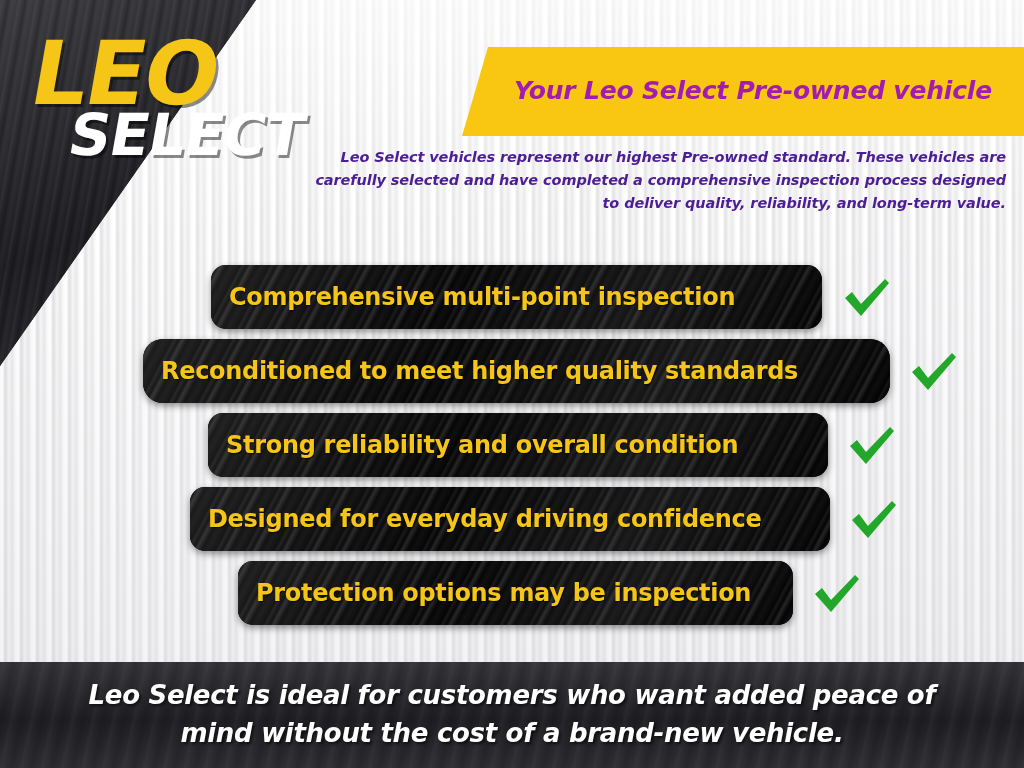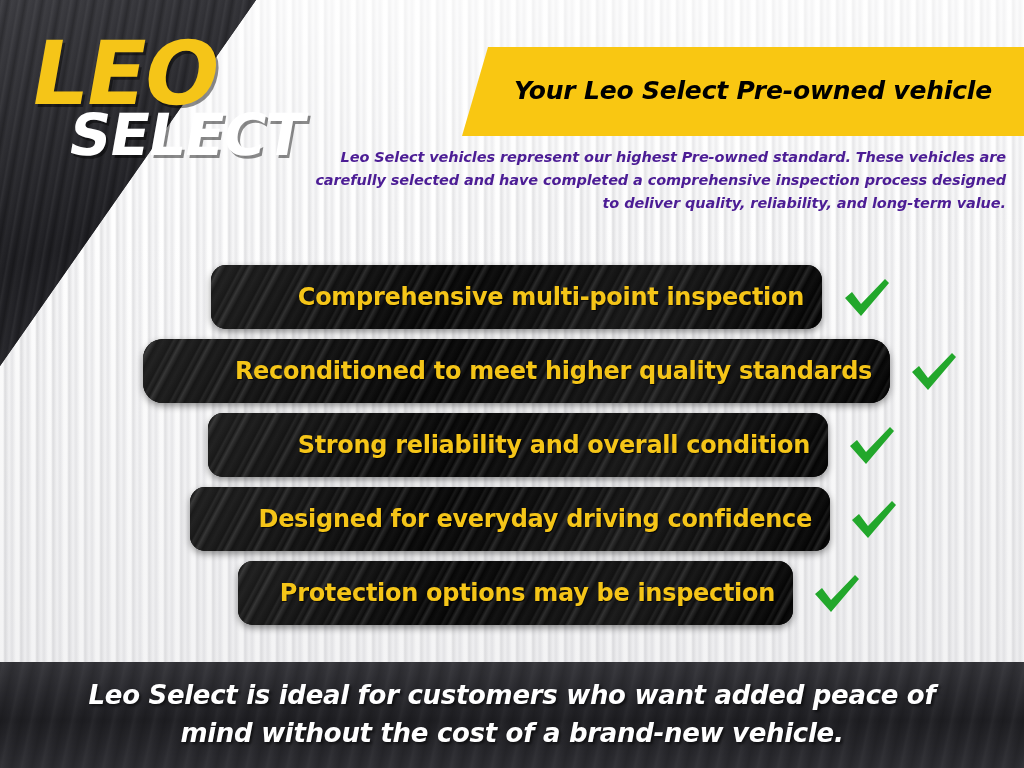--- a/index.html
+++ b/index.html
@@ -112,21 +112,21 @@
     display: flex;
     align-items: center;
     justify-content: center;
   }
   .banner-text {
     font-family: "DejaVu Sans", sans-serif;
     font-weight: 700;
     font-style: italic;
     font-size: 25px;
     line-height: 1.38;
-    color: #000000;
+    color: #a21caf;
     text-align: center;
     padding: 0 14px 0 34px;
     letter-spacing: -0.2px;
   }
 
   
   .intro {
     position: absolute;
     left: 310px;
     top: 146px;
@@ -157,21 +157,21 @@
   .pill {
     position: absolute;
     left: 0; top: 0;
     height: 100%;
     border-radius: 15px;
     background: #0a0a0a;
     box-shadow: 0 3px 7px rgba(0,0,0,0.42);
     overflow: hidden;
     display: flex;
     align-items: center;
-    justify-content: flex-end;
+    justify-content: flex-start;
   }
   .pill::before {
     content: "";
     position: absolute;
     inset: 0;
     background:
       repeating-linear-gradient(
         118deg,
         rgba(255,255,255,0.00) 0px,
         rgba(255,255,255,0.075) 2px,

